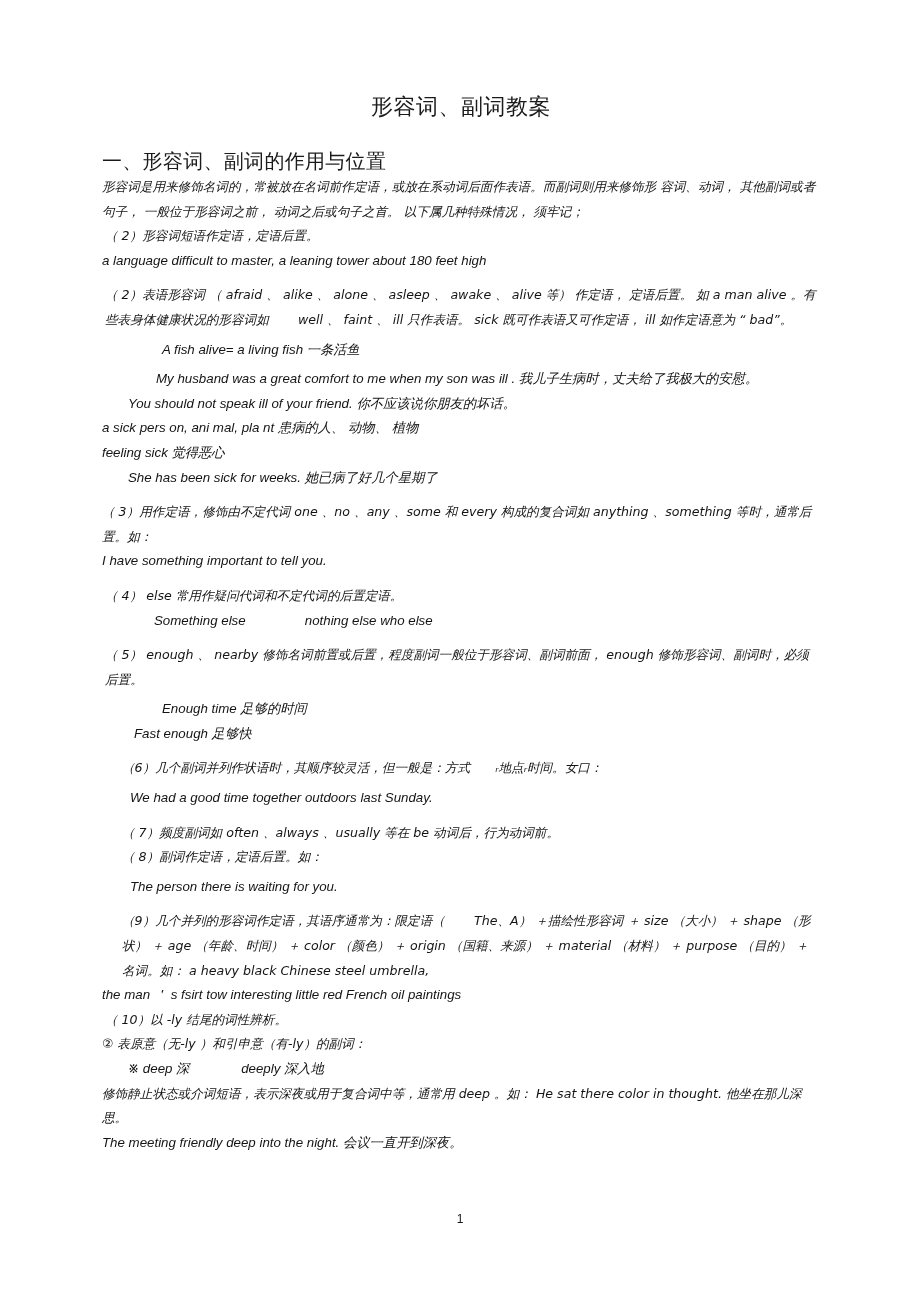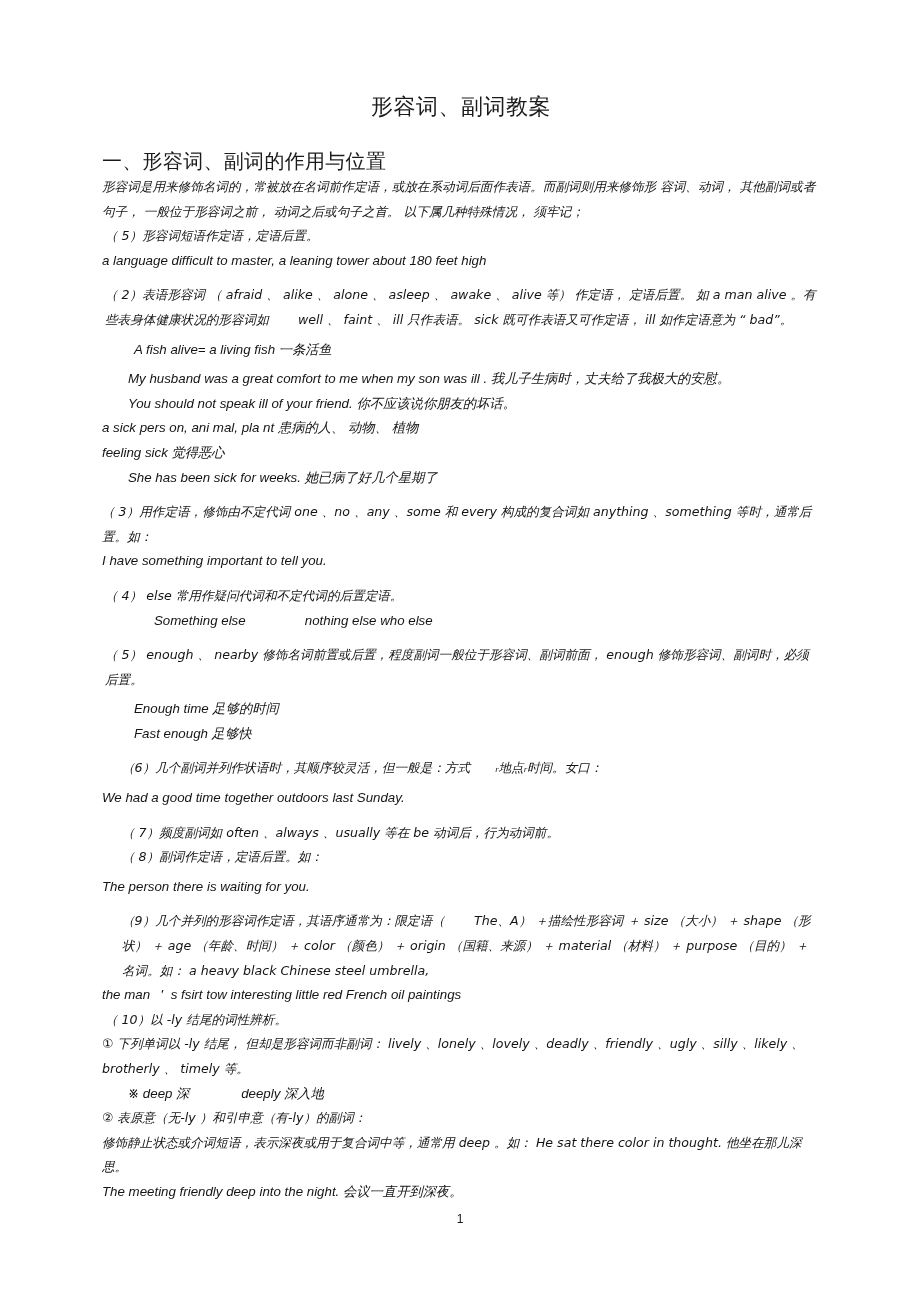--- a/index.html
+++ b/index.html
@@ -53,21 +53,21 @@
   }
   .cn {
     font-family: "DejaVu Sans", "Liberation Sans", sans-serif;
     font-size: 12.6px;
   }
   .para {
     margin: 0;
     padding-top: 8px;
   }
   .tight { padding-top: 0; }
-  .gap-sm { padding-top: 5px; }
+  .gap-sm { padding-top: 5px; margin-left: 28px; }
   .gap-md { padding-top: 10px; }
   .ind-0 { padding-left: 0; }
   .ind-1 { padding-left: 3px; }
   .ind-2 { padding-left: 26px; }
   .ind-3 { padding-left: 32px; }
   .ind-4 { padding-left: 52px; }
   .ind-5 { padding-left: 20px; }
   .page-number {
     position: absolute;
     left: 0;
@@ -83,21 +83,21 @@
 
 <div class="page">
   <div class="content">
 
     <h1 class="doc-title">形容词、副词教案</h1>
 
     <h2 class="section-heading">一、形容词、副词的作用与位置</h2>
 
     <p class="line para tight ind-0 cn">形容词是用来修饰名词的，常被放在名词前作定语，或放在系动词后面作表语。而副词则用来修饰形 容词、动词， 其他副词或者句子， 一般位于形容词之前， 动词之后或句子之首。 以下属几种特殊情况， 须牢记；</p>
 
-    <p class="line para tight ind-1 cn">（ 5）形容词短语作定语，定语后置。</p>
+    <p class="line para tight ind-1 cn">（ 2）形容词短语作定语，定语后置。</p>
 
     <p class="line para tight ind-0">a language difficult to master, a leaning tower about 180 feet high</p>
 
     <p class="line para gap-md ind-1 cn">（ 2）表语形容词 （ afraid 、 alike 、 alone 、 asleep 、 awake 、 alive 等） 作定语， 定语后置。 如 a man alive 。有些表身体健康状况的形容词如　　 well 、 faint 、 ill 只作表语。 sick 既可作表语又可作定语， ill 如作定语意为 “ bad”。</p>
 
     <p class="line para gap-sm ind-3">A fish alive= a living fish 一条活鱼</p>
 
     <p class="line para gap-sm ind-2">My husband was a great comfort to me when my son was ill . 我儿子生病时，丈夫给了我极大的安慰。</p>
 
     <p class="line para tight ind-2">You should not speak ill of your friend. 你不应该说你朋友的坏话。</p>
@@ -131,25 +131,24 @@
     <p class="line para tight ind-5 cn">（ 8）副词作定语，定语后置。如：</p>
 
     <p class="line para gap-sm ind-0">The person there is waiting for you.</p>
 
     <p class="line para gap-md ind-5 cn">（9）几个并列的形容词作定语，其语序通常为：限定语（　　 The、A） ＋描绘性形容词 ＋ size （大小） ＋ shape （形状） ＋ age （年龄、时间） ＋ color （颜色） ＋ origin （国籍、来源） ＋ material （材料） ＋ purpose （目的） ＋ 名词。如： a heavy black Chinese steel umbrella,</p>
 
     <p class="line para tight ind-0">the man ＇ s fsirt tow interesting little red French oil paintings</p>
 
     <p class="line para tight ind-1 cn">（ 10）以 -ly 结尾的词性辨析。</p>
 
-    <p class="line para tight ind-0 cn">① 下列单词以 -ly 结尾， 但却是形容词而非副词： lively 、lonely 、lovely 、deadly 、friendly 、ugly 、silly 、likely 、brotherly 、 timely 等。</p>
+
+    <p class="line para tight ind-0 cn">② 表原意（无-ly ）和引申意（有-ly）的副词：</p>
 
     <p class="line para tight ind-2">※ deep 深              deeply 深入地</p>
-
-    <p class="line para tight ind-0 cn">② 表原意（无-ly ）和引申意（有-ly）的副词：</p>
 
     <p class="line para tight ind-0 cn">修饰静止状态或介词短语，表示深夜或用于复合词中等，通常用 deep 。如： He sat there color in thought. 他坐在那儿深思。</p>
 
     <p class="line para tight ind-0">The meeting friendly deep into the night. 会议一直开到深夜。</p>
 
   </div>
 
   <div class="page-number">1</div>
 </div>
 

